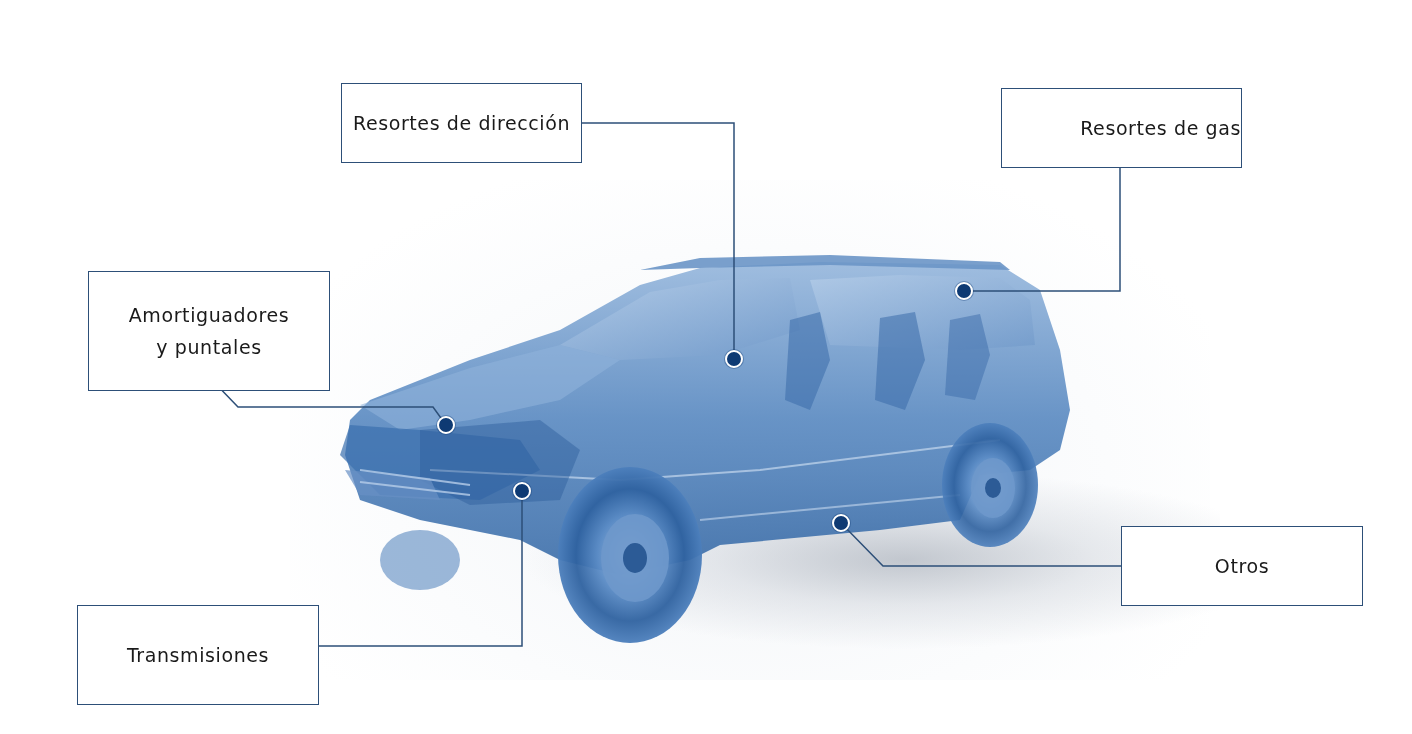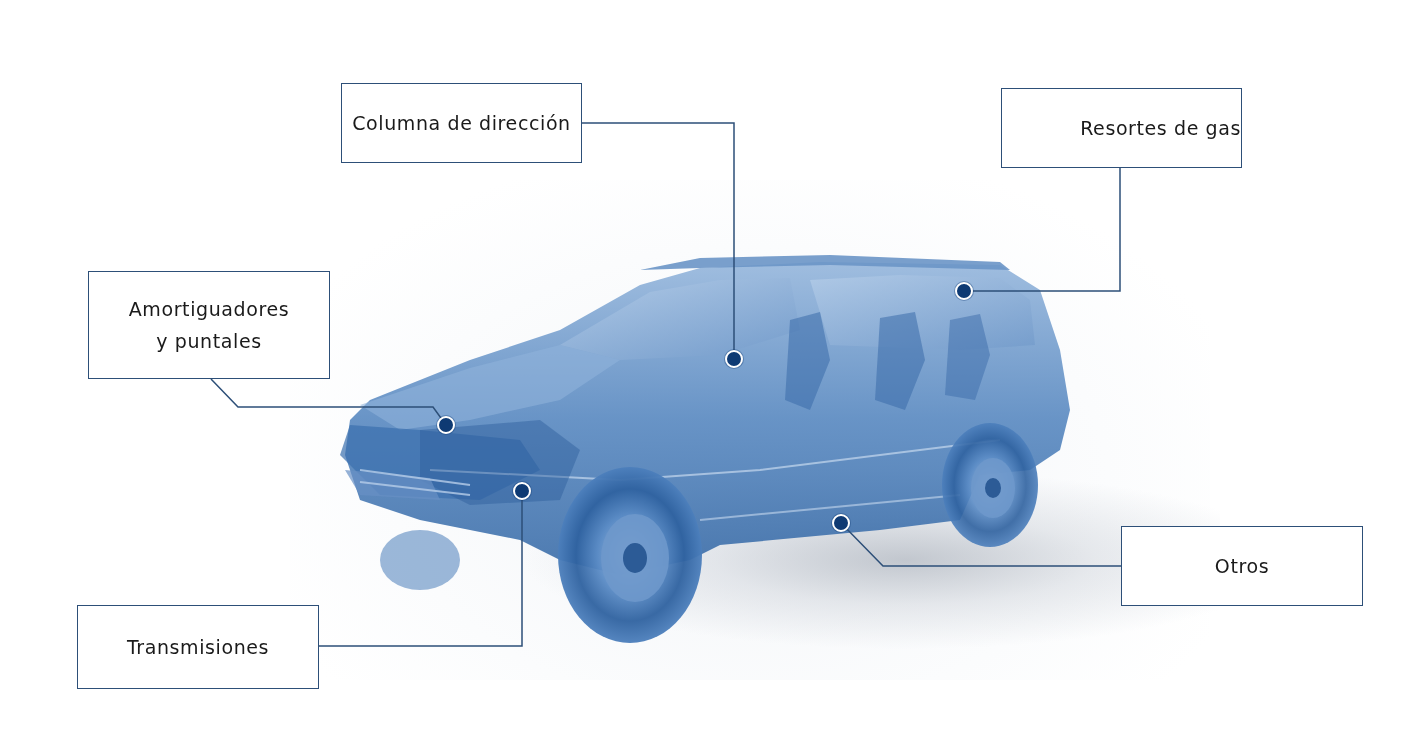--- a/index.html
+++ b/index.html
@@ -79,33 +79,33 @@
 
   <svg class="leaders" width="1412" height="734">
     <polyline points="582,123 734,123 734,359" fill="none" stroke="#2d4f78" stroke-width="1.5"></polyline>
     <polyline points="1120,167 1120,291 964,291" fill="none" stroke="#2d4f78" stroke-width="1.5"></polyline>
     <polyline points="211,379 238,407 433,407 446,425" fill="none" stroke="#2d4f78" stroke-width="1.5"></polyline>
     <polyline points="318,646 522,646 522,491" fill="none" stroke="#2d4f78" stroke-width="1.5"></polyline>
     <polyline points="841,523 883,566 1121,566" fill="none" stroke="#2d4f78" stroke-width="1.5"></polyline>
   </svg>
 
   <div class="label-box" style="left:341px;top:83px;width:241px;height:80px;">
-    <span>Columna de dirección</span>
+    <span>Resortes de dirección</span>
   </div>
 
   <div class="label-box" style="left:1001px;top:88px;width:241px;height:80px;justify-content:flex-end;">
     <span>Resortes de gas</span>
   </div>
 
-  <div class="label-box" style="left:88px;top:271px;width:242px;height:108px;flex-direction:column;">
+  <div class="label-box" style="left:88px;top:271px;width:242px;height:120px;flex-direction:column;">
     <span>Amortiguadores</span>
     <span>y puntales</span>
   </div>
 
-  <div class="label-box" style="left:77px;top:605px;width:242px;height:84px;">
+  <div class="label-box" style="left:77px;top:605px;width:242px;height:100px;">
     <span>Transmisiones</span>
   </div>
 
   <div class="label-box" style="left:1121px;top:526px;width:242px;height:80px;">
     <span>Otros</span>
   </div>
 
   <div class="hotspot" style="left:734px;top:359px;"></div>
   <div class="hotspot" style="left:964px;top:291px;"></div>
   <div class="hotspot" style="left:446px;top:425px;"></div>

